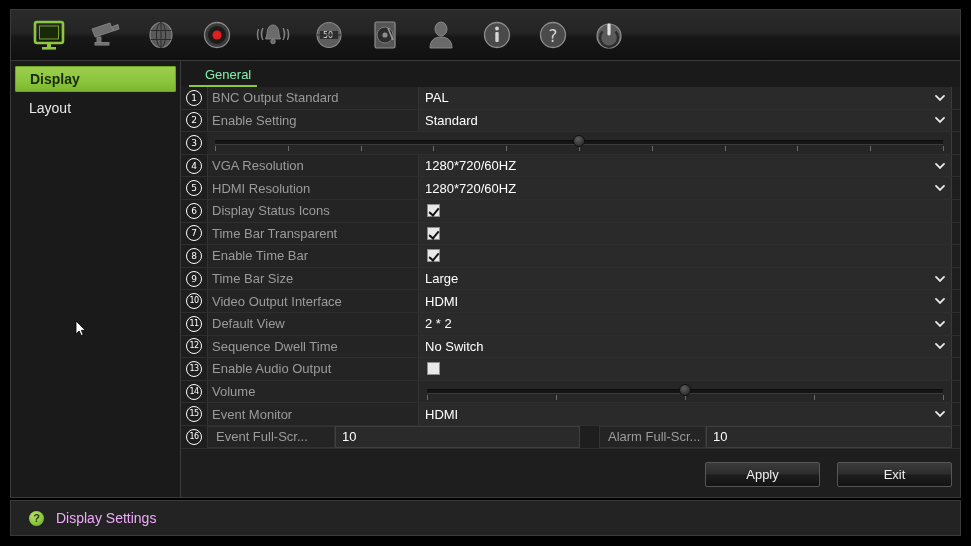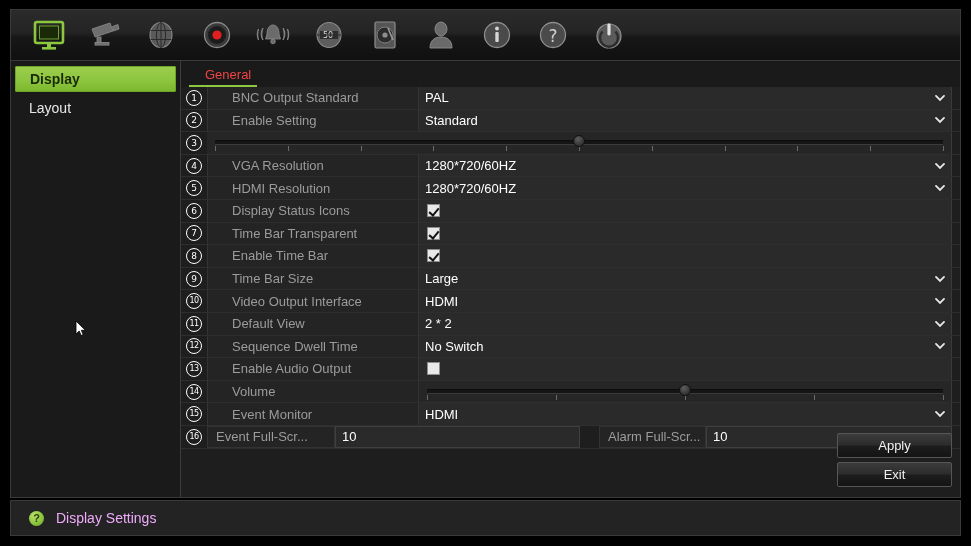--- a/index.html
+++ b/index.html
@@ -87,21 +87,21 @@
     position: absolute;
     left: 170px; top: 0;
     right: 0; height: 26px;
     background: #1a1a1a;
     border-bottom: 1px solid #3d3d3d;
     display: flex;
     align-items: flex-end;
   }
   .tab {
     font-size: 13px;
-    color: #ef4444;
+    color: #86efac;
     padding: 0 6px 3px 16px;
     border-bottom: 2px solid #8dc63f;
     margin-left: 8px;
     line-height: 15px;
   }
 
   
   .pane {
     position: absolute;
     left: 170px; top: 26px;
@@ -149,21 +149,21 @@
     width: 212px;
     height: 100%;
     display: flex;
     align-items: center;
     font-size: 13px;
     color: #9b9b9b;
     background: #242424;
     border-right: 1px solid #333;
     border-left: 1px solid #333;
     box-sizing: border-box;
-    padding-left: 24px;
+    padding-left: 4px;
     white-space: nowrap;
     overflow: hidden;
   }
 
   .value-cell {
     flex: 1 1 auto;
     height: 100%;
     display: flex;
     align-items: center;
     background: #2a2a2a;
@@ -271,22 +271,21 @@
     color: #9b9b9b;
     white-space: nowrap;
     overflow: hidden;
   }
 
   
   .btnbar {
     position: absolute;
     right: 8px; bottom: 10px;
     display: flex;
-    gap: 4px;
-    flex-direction: column;
+    gap: 17px;
   }
   .btn {
     width: 115px; height: 25px;
     background: linear-gradient(180deg, #3b3b3b 0%, #2c2c2c 48%, #1d1d1d 52%, #141414 100%);
     border: 1px solid #565656;
     border-radius: 2px;
     color: #f0f0f0;
     font-size: 13px;
     display: flex;
     align-items: center;

